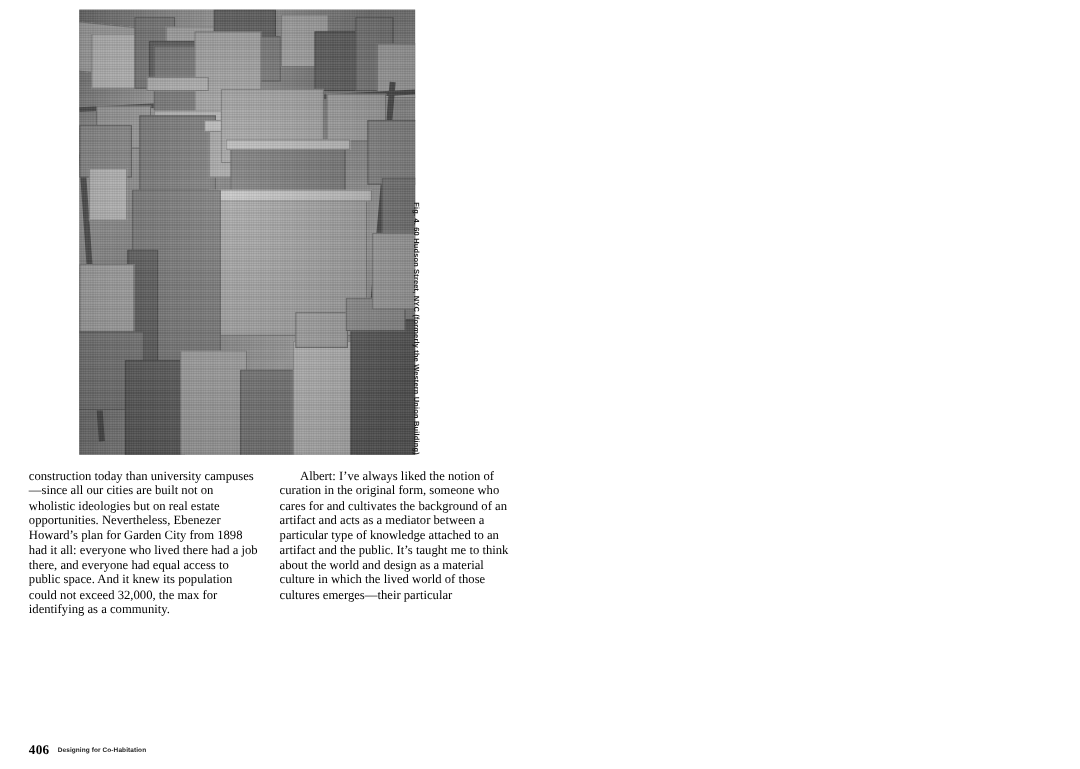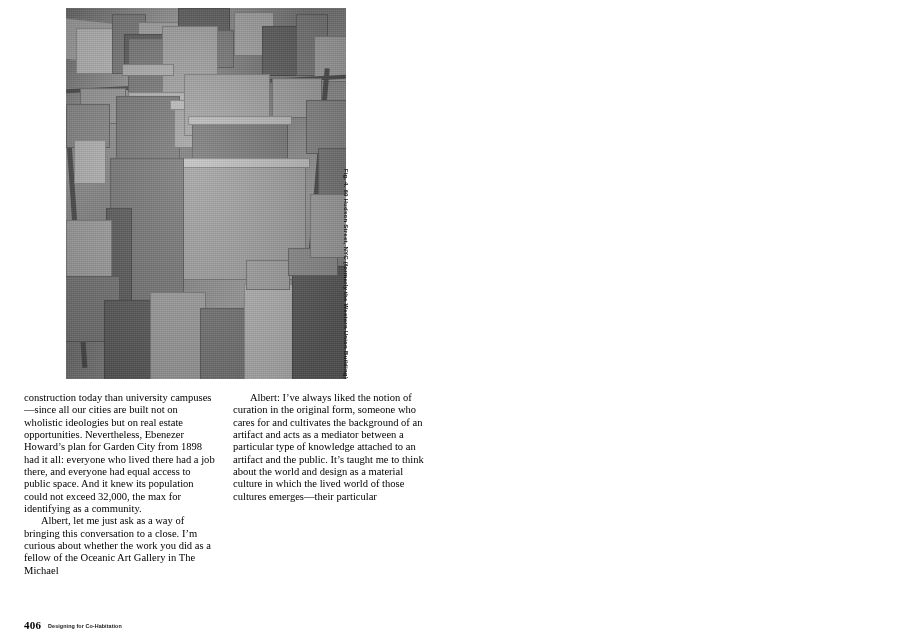--- a/index.html
+++ b/index.html
@@ -193,21 +193,20 @@
         <div class="grain"></div>
         <div class="vignette"></div>
       </div>
     </div>
 
     <div class="fig-caption">Fig. 4. 60 Hudson Street, NYC (formerly the Western Union Building)</div>
 
     <div class="cols-left">
       <div class="col">
         <p class="body">construction today than university campuses—since all our cities are built not on wholistic ideologies but on real estate opportunities. Nevertheless, Ebenezer Howard’s plan for Garden City from 1898 had it all: everyone who lived there had a job there, and everyone had equal access to public space. And it knew its population could not exceed 32,000, the max for identifying as a community.</p>
-        <p class="body indent">Albert, let me just ask as a way of bringing this conversation to a close. I’m curious about whether the work you did as a fellow of the Oceanic Art Gallery in The Michael</p>
       </div>
       <div class="col">
         <p class="body indent">Albert: I’ve always liked the notion of curation in the original form, someone who cares for and cultivates the background of an artifact and acts as a mediator between a particular type of knowledge attached to an artifact and the public. It’s taught me to think about the world and design as a material culture in which the lived world of those cultures emerges—their particular</p>
       </div>
     </div>
 
     <div class="footer footer-left">
       <span class="folio">406</span>
       <span class="runhead">Designing for Co-Habitation</span>
     </div>

